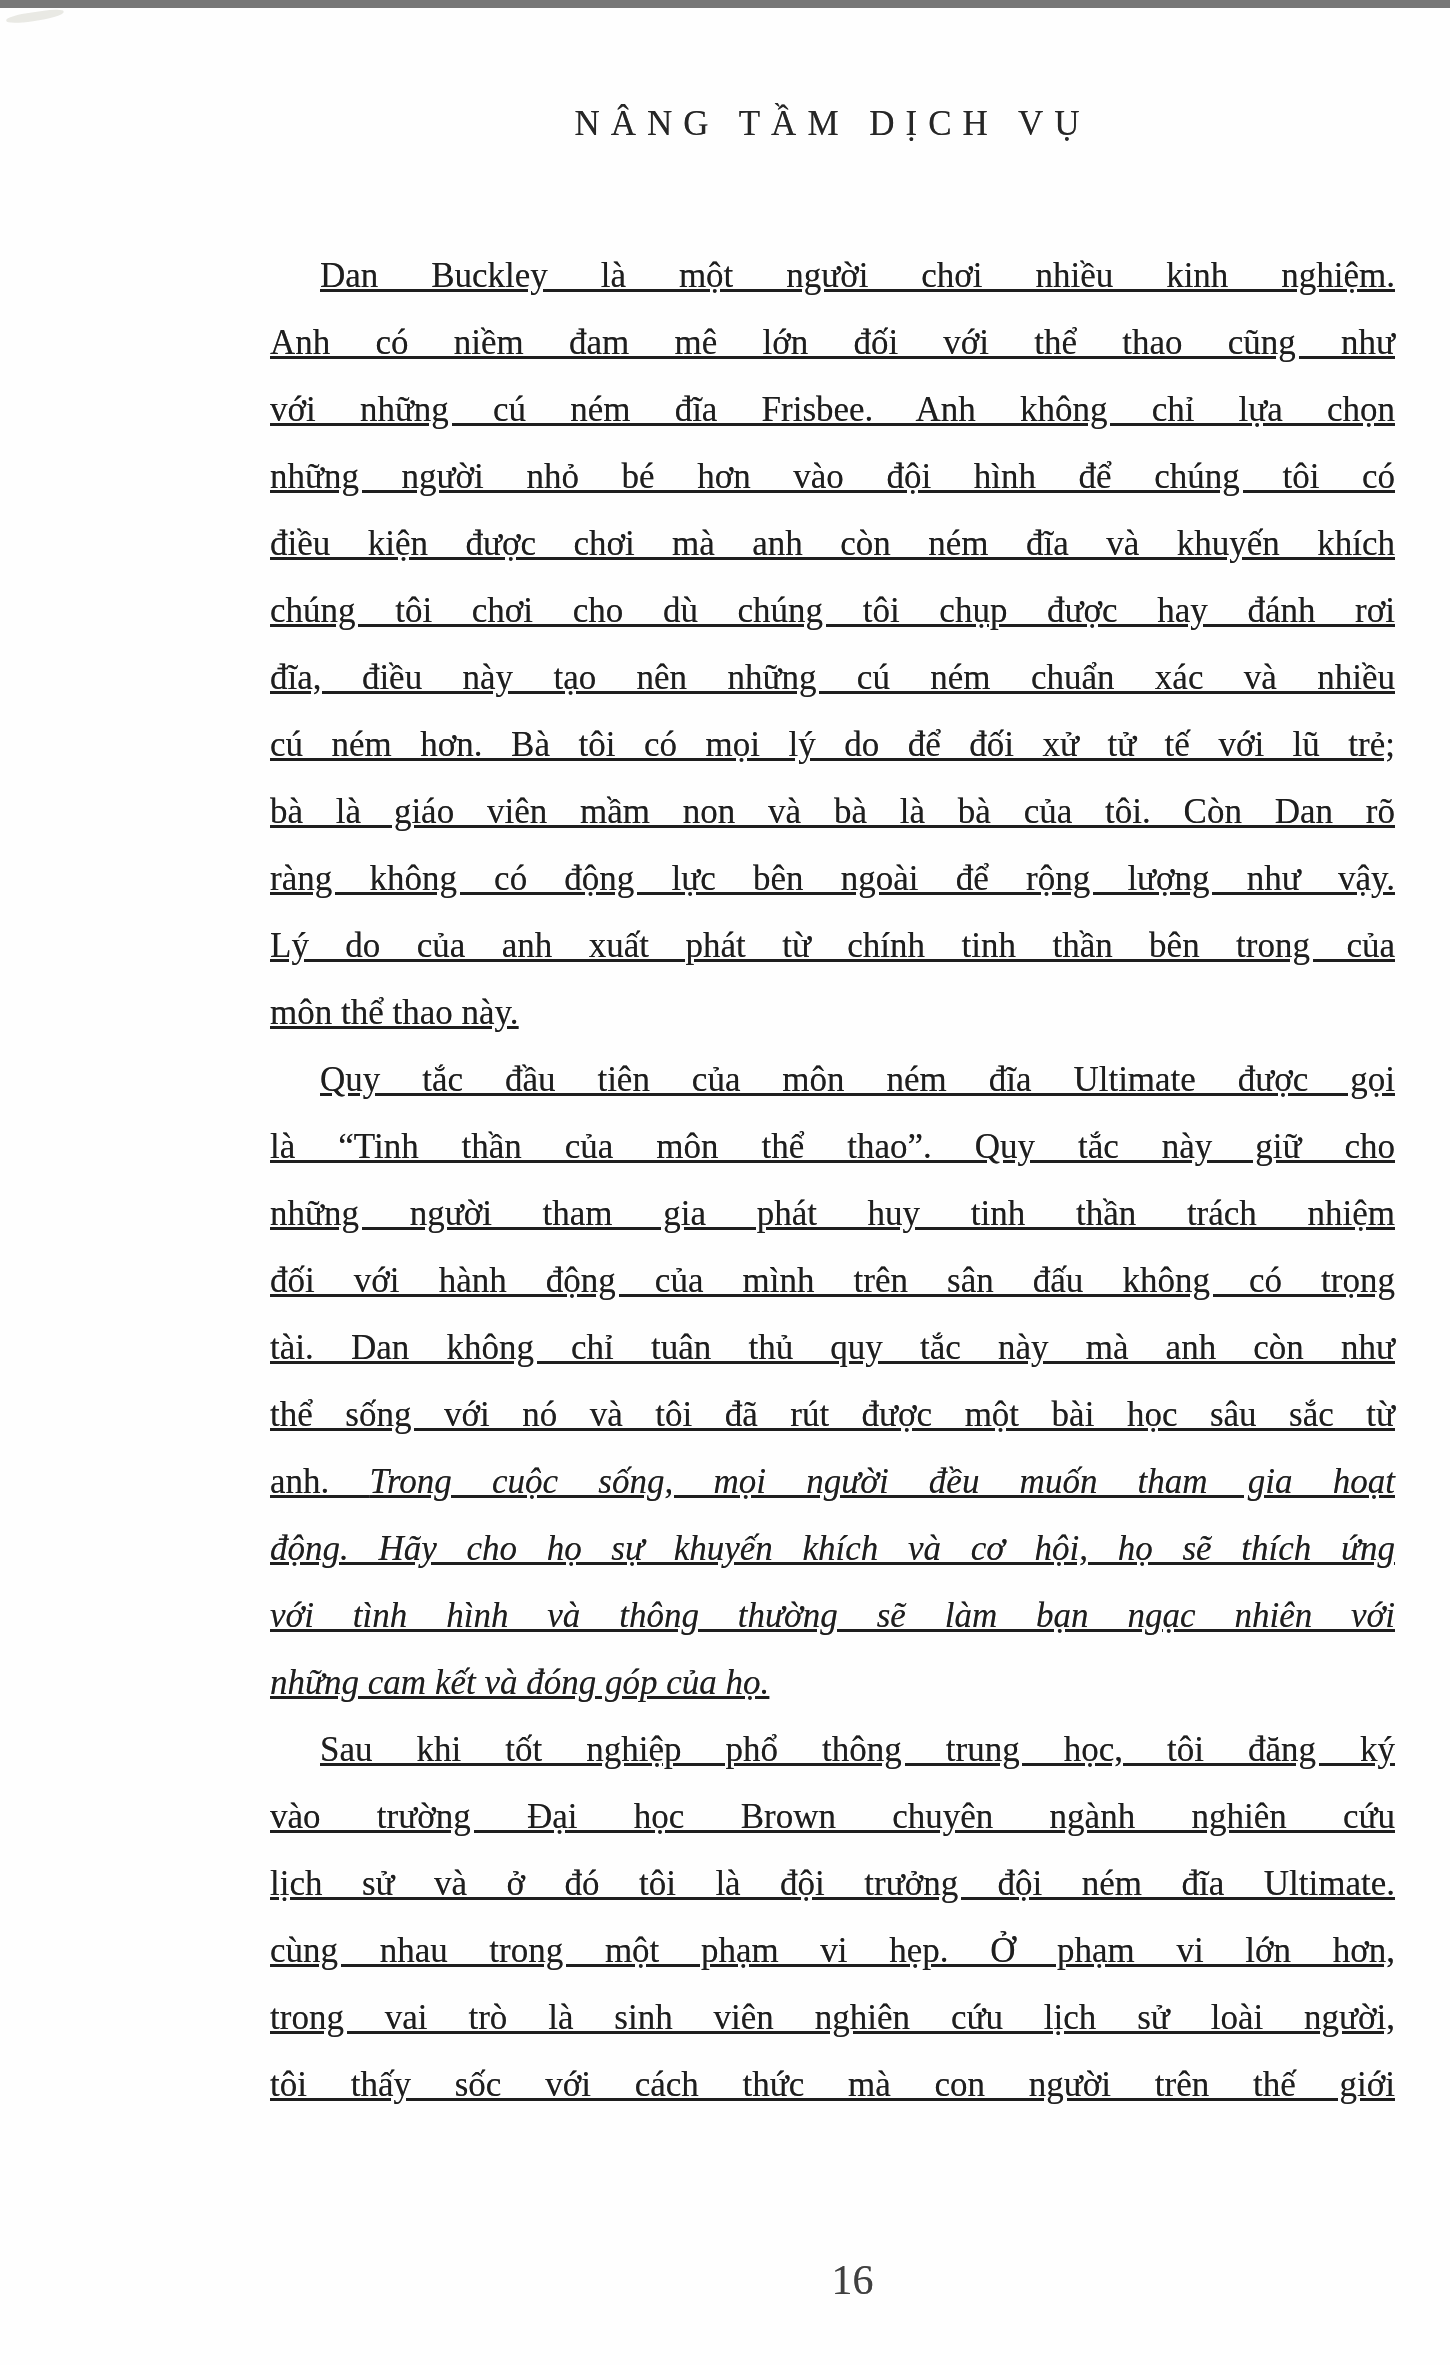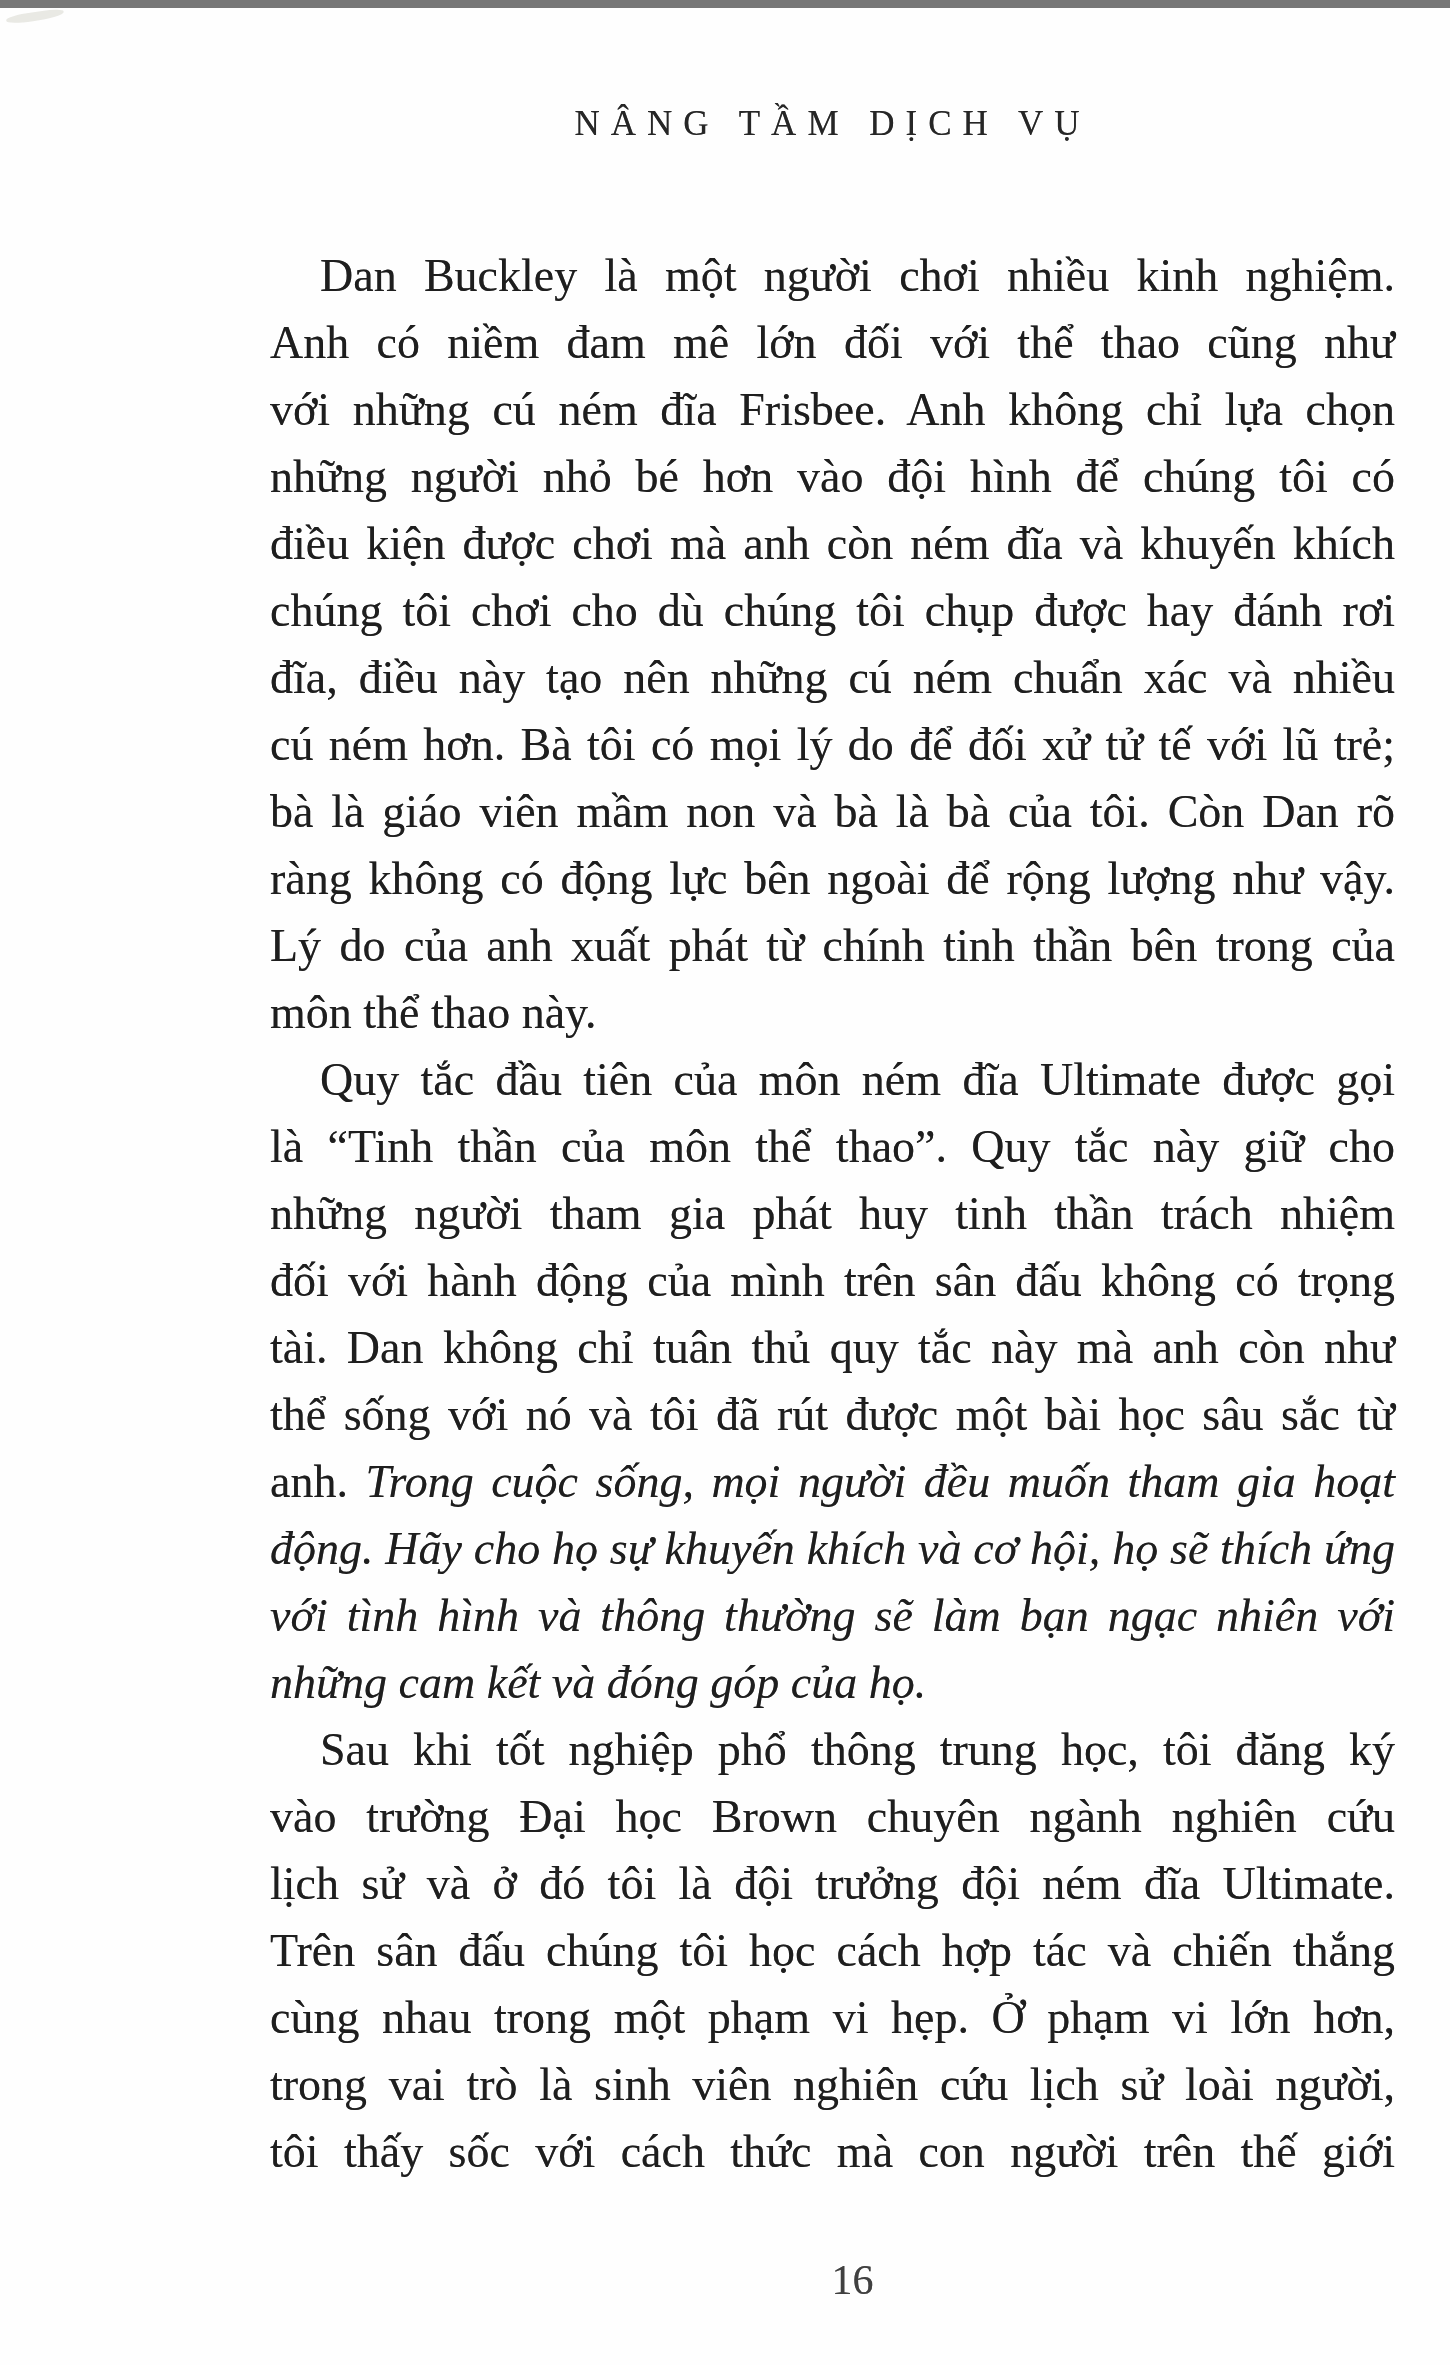--- a/index.html
+++ b/index.html
@@ -36,23 +36,24 @@
     letter-spacing:11px;
     color:#262626;
     text-shadow:0 0 .5px rgba(0,0,0,.5);
     white-space:nowrap;
   }
   .body-text{
     position:absolute;
     left:270px;
     top:234px;
     width:1125px;
-    font-size:46px;
+    font-size:35px;
     line-height:67px;
     text-shadow:0 0 .6px rgba(0,0,0,.55);
+    text-decoration:underline;
   }
   .line{
     text-align:justify;
     text-align-last:justify;
     white-space:nowrap; 
   }
   .line.flush{
     text-align:center;
     text-align-last:left;
   }
@@ -99,20 +100,19 @@
       <div class="line"><span class="rm">đối với hành động của mình trên sân đấu không có trọng</span></div>
       <div class="line"><span class="rm">tài. Dan không chỉ tuân thủ quy tắc này mà anh còn như</span></div>
       <div class="line"><span class="rm">thể sống với nó và tôi đã rút được một bài học sâu sắc từ</span></div>
       <div class="line"><span class="rm">anh. </span><span class="it">Trong cuộc sống, mọi người đều muốn tham gia hoạt</span></div>
       <div class="line"><span class="it">động. Hãy cho họ sự khuyến khích và cơ hội, họ sẽ thích ứng</span></div>
       <div class="line"><span class="it">với tình hình và thông thường sẽ làm bạn ngạc nhiên với</span></div>
       <div class="line flush"><span class="it">những cam kết và đóng góp của họ.</span></div>
       <div class="line indent"><span class="rm">Sau khi tốt nghiệp phổ thông trung học, tôi đăng ký</span></div>
       <div class="line"><span class="rm">vào trường Đại học Brown chuyên ngành nghiên cứu</span></div>
       <div class="line"><span class="rm">lịch sử và ở đó tôi là đội trưởng đội ném đĩa Ultimate.</span></div>
-      <div class="line"><span class="rm">Trên sân đấu chúng tôi học cách hợp tác và chiến thắng</span></div>
       <div class="line"><span class="rm">cùng nhau trong một phạm vi hẹp. Ở phạm vi lớn hơn,</span></div>
       <div class="line"><span class="rm">trong vai trò là sinh viên nghiên cứu lịch sử loài người,</span></div>
       <div class="line"><span class="rm">tôi thấy sốc với cách thức mà con người trên thế giới</span></div>
     </div>
 
   <div class="page-number">16</div>
 </div>
 
 </body></html>

